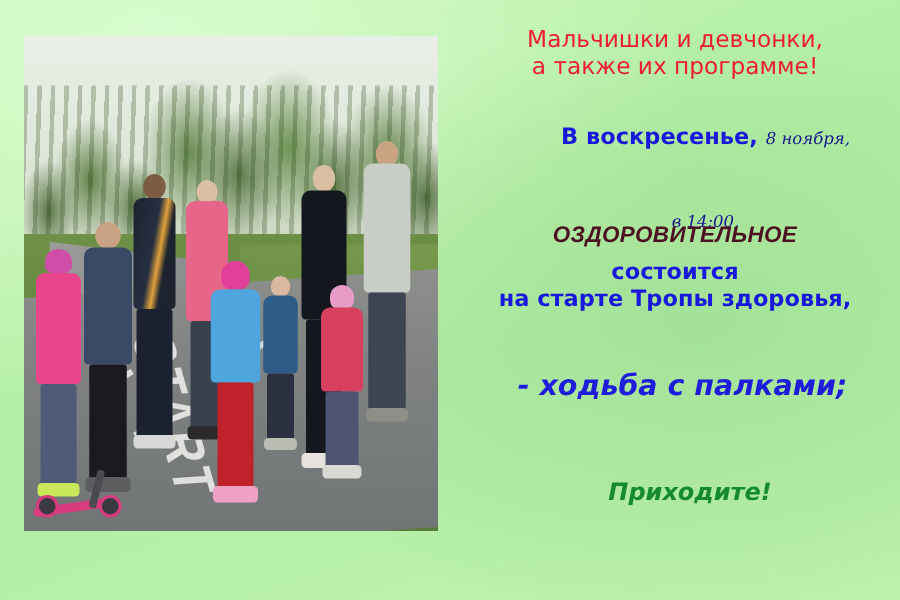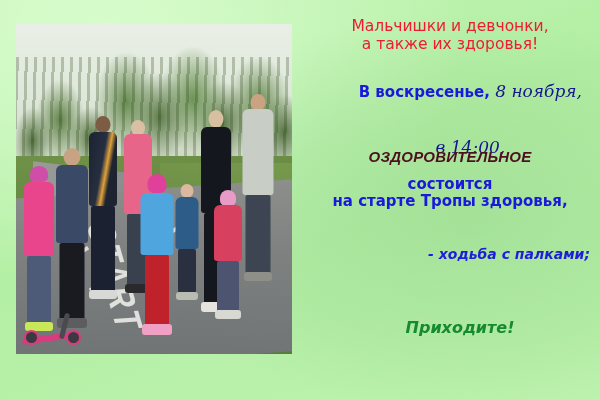--- a/index.html
+++ b/index.html
@@ -163,21 +163,21 @@
   .blue {
     color: #1919dd;
     font-family: "DejaVu Sans", sans-serif;
     font-size: 15px;
     font-weight: 700;
   }
   .blue-italic {
     color: #15158f;
     font-family: "DejaVu Serif", serif;
     font-style: italic;
-    font-size: 17px;
+    font-size: 11px;
     font-weight: 400;
   }
   .bigmaroon {
     color: #4d1020;
     font-family: "Liberation Sans", sans-serif;
     font-style: italic;
     font-weight: 700;
     font-size: 15px;
     letter-spacing: 0.2px;
     line-height: 1.18;
@@ -188,22 +188,22 @@
     font-style: italic;
     font-weight: 700;
     font-size: 15.5px;
     text-align: left;
   }
   .listline {
     color: #1d1ddb;
     font-family: "DejaVu Sans", sans-serif;
     font-style: italic;
     font-weight: 700;
-    font-size: 14px;
-    text-align: right;
+    font-size: 19px;
+    text-align: center;
     line-height: 1.22;
     white-space: pre;
   }
   .green {
     color: #158a2e;
     font-family: "DejaVu Sans", sans-serif;
     font-style: italic;
     font-weight: 700;
     font-size: 16px;
     text-align: center;
@@ -306,21 +306,21 @@
         <div class="wh" style="left:2px;"></div>
         <div class="wh" style="left:44px;"></div>
       </div>
     </div>
   </div>
 
   <div id="text-col">
 
     <div id="hdr-block">
       <div class="line red">Мальчишки и девчонки,</div>
-      <div class="line red">а также их здоровья!</div>
+      <div class="line red">а также их программе!</div>
     </div>
 
     <div id="when-block">
       <div class="line">
         <span class="blue">В воскресенье, </span><span class="blue-italic">8 ноября,</span>
       </div>
       <div class="line">
         <span class="blue-italic">в 14:00,</span>
       </div>
       <div class="line blue">состоится</div>

